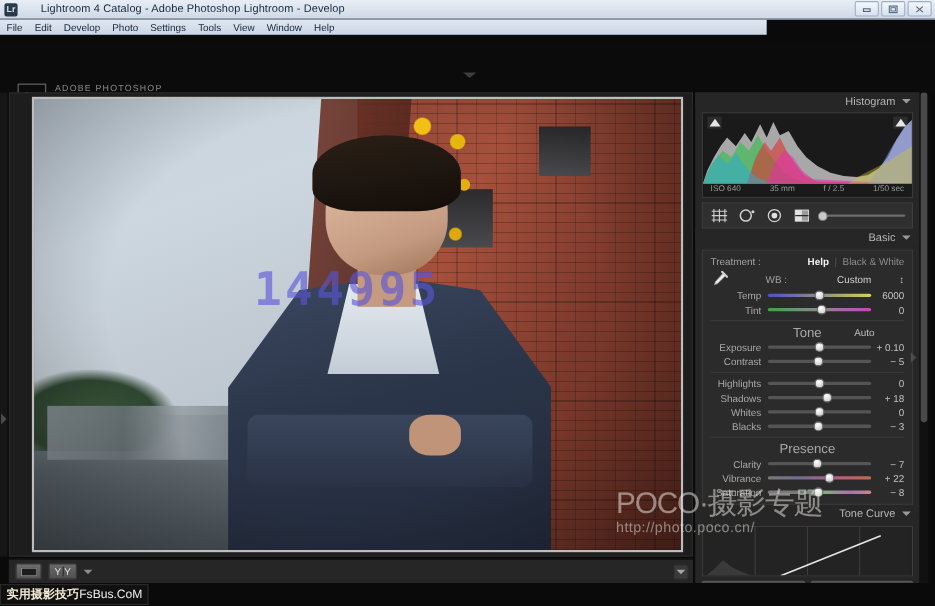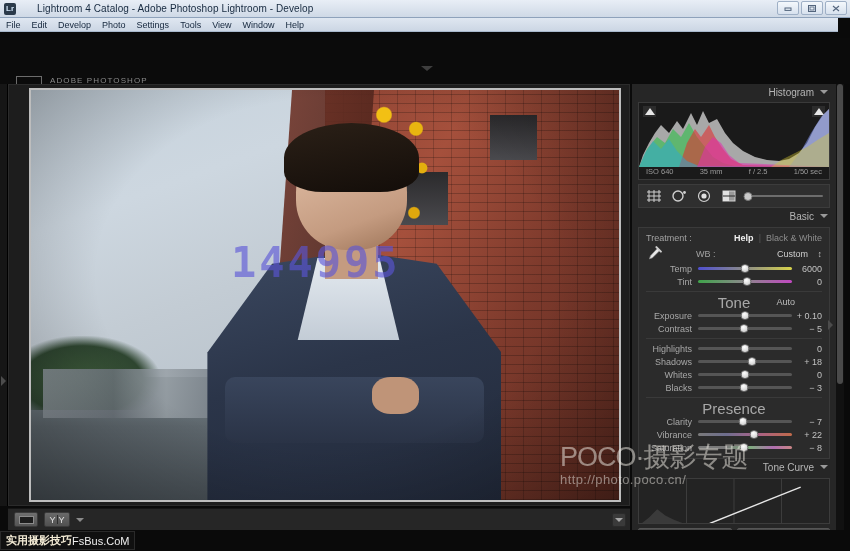--- a/index.html
+++ b/index.html
@@ -17,21 +17,21 @@
     justify-content:center; border-radius:2px; margin-right:5px;
     font-family:"Liberation Sans",sans-serif; }
   .wintitle{ font-size:10px; color:#16293f; white-space:nowrap; letter-spacing:.1px;padding-left:16px; }
   .winbtns{ position:absolute; right:3px; top:1px; display:flex; gap:2px; }
   .winbtn{ width:22px; height:14px; background:linear-gradient(#f4f8fc,#d7e1ee);
     border:1px solid #9fb0c6; border-radius:2px; display:flex; align-items:center;
     justify-content:center; }
   .winbtn svg{ display:block; }
 
   
-  .menubar{ position:absolute; left:0; top:18px; width:838px; height:14px;
+  .menubar{ position:absolute; left:0; top:18px; width:697px; height:14px;
     background:linear-gradient(#dfe7f1,#ccd6e4); display:flex; align-items:center;
     padding-left:6px; gap:11px; border-bottom:1px solid #a8b8cc; }
   .menuitem{ font-size:9px; color:#14263c; cursor:default; white-space:nowrap; }
 
   
   .lrtop{ position:absolute; left:0; top:32px; width:850px; height:52px;
     background:#0b0b0b; }
   .lrtop .grip{ position:absolute; left:0; top:0; width:850px; height:6px;
     background:#0a0a0a; }
   .grip-tri{ position:absolute; left:421px; top:34px; width:0; height:0;
@@ -180,40 +180,40 @@
   .rowline{ display:flex; align-items:center; height:14px; padding:0 7px; }
   .lbl{ font-size:9px; color:#a2a2a2; }
   .treatment{ display:flex; align-items:center; justify-content:flex-end;
     gap:5px; flex:1; }
   .treatment .on{ color:#f0f0f0; font-weight:bold; font-size:9px; }
   .treatment .off{ color:#8d8d8d; font-size:9px; }
   .treatment .sep{ color:#555; font-size:9px; }
   .wbrow{ display:flex; align-items:center; height:17px; padding:0 7px;
     position:relative; }
   .eyedrop{ width:16px; height:16px; }
-  .wbval{ font-size:9px; color:#cfcfcf; margin-left:auto; margin-right:14px;}
+  .wbval{ font-size:9px; color:#cfcfcf; margin-left:auto; margin-right:30px;}
   .wbvaldots{ position:absolute; right:7px; font-size:9px; color:#bdbdbd;}
 
   .sldrow{ display:flex; align-items:center; height:13px; padding:0 7px; }
   .sldlabel{ width:52px; text-align:right; font-size:9px; color:#a8a8a8;
     padding-right:6px; white-space:nowrap; }
   .track{ position:relative; flex:1; height:13px; display:flex; align-items:center;}
   .trackbg{ width:100%; height:3px; border-radius:2px; background:#555; }
   .trackbg.temp{ background:linear-gradient(90deg,#4f4fd0,#8a8a8a 48%,#d6d24a); }
   .trackbg.tint{ background:linear-gradient(90deg,#3fa34a,#8a8a8a 48%,#c048c0); }
   .trackbg.vib{ background:linear-gradient(90deg,#7a7a7a,#6e6e8e 30%,#a8628a 62%,#c06a4a); }
   .trackbg.sat{ background:linear-gradient(90deg,#7a7a7a 30%,#7fae7f 55%,#b06fb0 80%,#c98585);}
   .knob{ position:absolute; width:9px; height:9px; border-radius:50% 50% 48% 48%;
     background:radial-gradient(circle at 40% 30%,#fff,#c2c2c2);
     border:1px solid #6e6e6e; transform:translateX(-50%); }
   .val{ width:30px; text-align:right; font-size:9px; color:#c2c2c2; }
 
   .sectionhdr{ display:flex; align-items:center; justify-content:center;
     height:14px; position:relative; }
-  .sectionhdr .name{ font-size:15px; color:#a8a8a8; }
+  .sectionhdr .name{ font-size:12px; color:#a8a8a8; }
   .sectionhdr .auto{ position:absolute; right:34px; font-size:9px; color:#bdbdbd; }
   .divider{ height:1px; background:#3a3a3a; margin:3px 7px; }
 
   
   .tcwrap{ margin:3px 6px 0 6px; }
   .tcbox{ height:46px; background:#1f1f1f; border:1px solid #3c3c3c;
     position:relative; overflow:hidden; }
   .tcgrid{ position:absolute; inset:0; }
   .btnrow{ display:flex; gap:5px; margin-top:4px; }
   .lrbtn{ flex:1; height:16px; background:linear-gradient(#4a4a4a,#3a3a3a);

